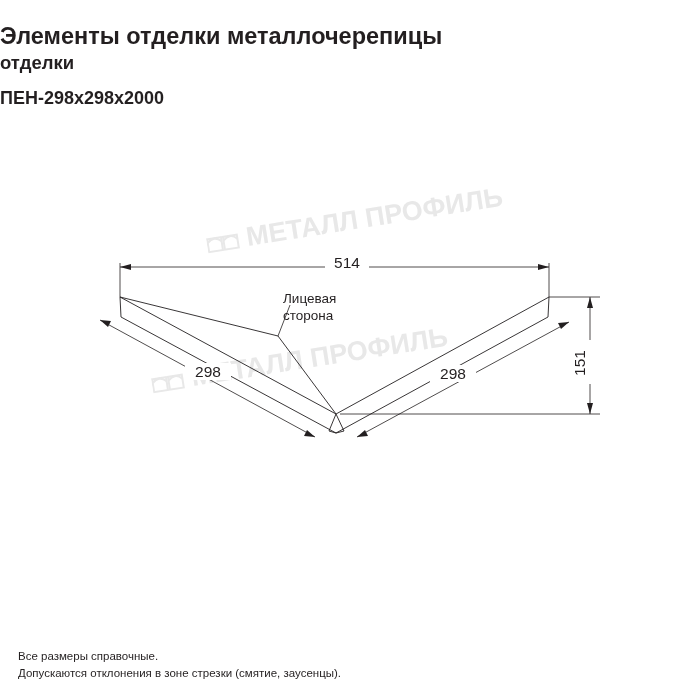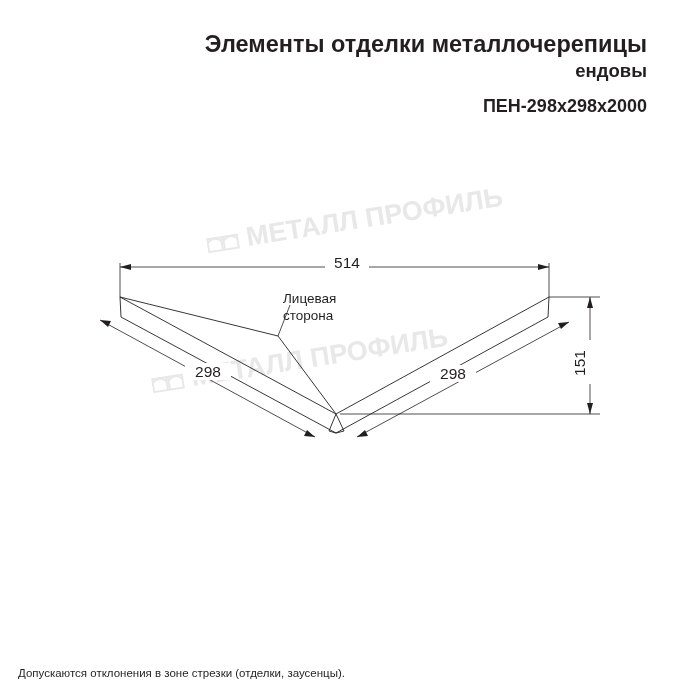--- a/index.html
+++ b/index.html
@@ -15,24 +15,24 @@
     position: relative;
     overflow: hidden;
   }
   .page {
     position: relative;
     width: 700px;
     height: 700px;
   }
   .title-block {
     position: absolute;
-    top: 30px;
+    top: 22px;
     left: 0;
     width: 647px;
-    text-align: right;
+    text-align: left;
   }
   .main-title {
     font-size: 23.5px;
     font-weight: bold;
     letter-spacing: 0px;
     line-height: 28px;
     margin: 0;
   }
   .sub-title {
     font-size: 18.5px;
@@ -107,21 +107,21 @@
     fill: #231f20;
   }
 </style>
 </head>
 <body>
 
 <div class="page">
 
   <div class="title-block">
     <div class="main-title">Элементы отделки металлочерепицы</div>
-    <div class="sub-title-2">ендовы</div>
+    <div class="sub-title-2">отделки</div>
     <div class="code-title">ПЕН-298х298х2000</div>
   </div>
 
   <div class="wm wm-1">
     <span class="wm-ico">
       <svg width="34" height="20" viewBox="0 0 34 20">
         <rect x="1" y="4" width="14" height="13" fill="none" stroke="#e8e8e8" stroke-width="2"></rect>
         <rect x="17" y="4" width="14" height="13" fill="none" stroke="#e8e8e8" stroke-width="2"></rect>
         <path d="M1 8 Q8 1 15 8" fill="none" stroke="#e8e8e8" stroke-width="2"></path>
         <path d="M17 8 Q24 1 31 8" fill="none" stroke="#e8e8e8" stroke-width="2"></path>
@@ -201,16 +201,17 @@
       <g>
         <line x1="278" y1="151" x2="290" y2="120" stroke="#231f20" stroke-width="0.8"></line>
         <text x="283" y="118" font-size="13.5">Лицевая</text>
         <text x="283" y="135" font-size="13.5">сторона</text>
       </g>
 
     </svg>
   </div>
 
   <div class="footnotes">
-    <p class="footnote-line">Допускаются отклонения в зоне стрезки (отделки, заусенцы).</p>
+    <p class="footnote-line">Все размеры справочные.</p>
+    <p class="footnote-line">Допускаются отклонения в зоне стрезки (смятие, заусенцы).</p>
   </div>
 
 </div>
 
 </body></html>

